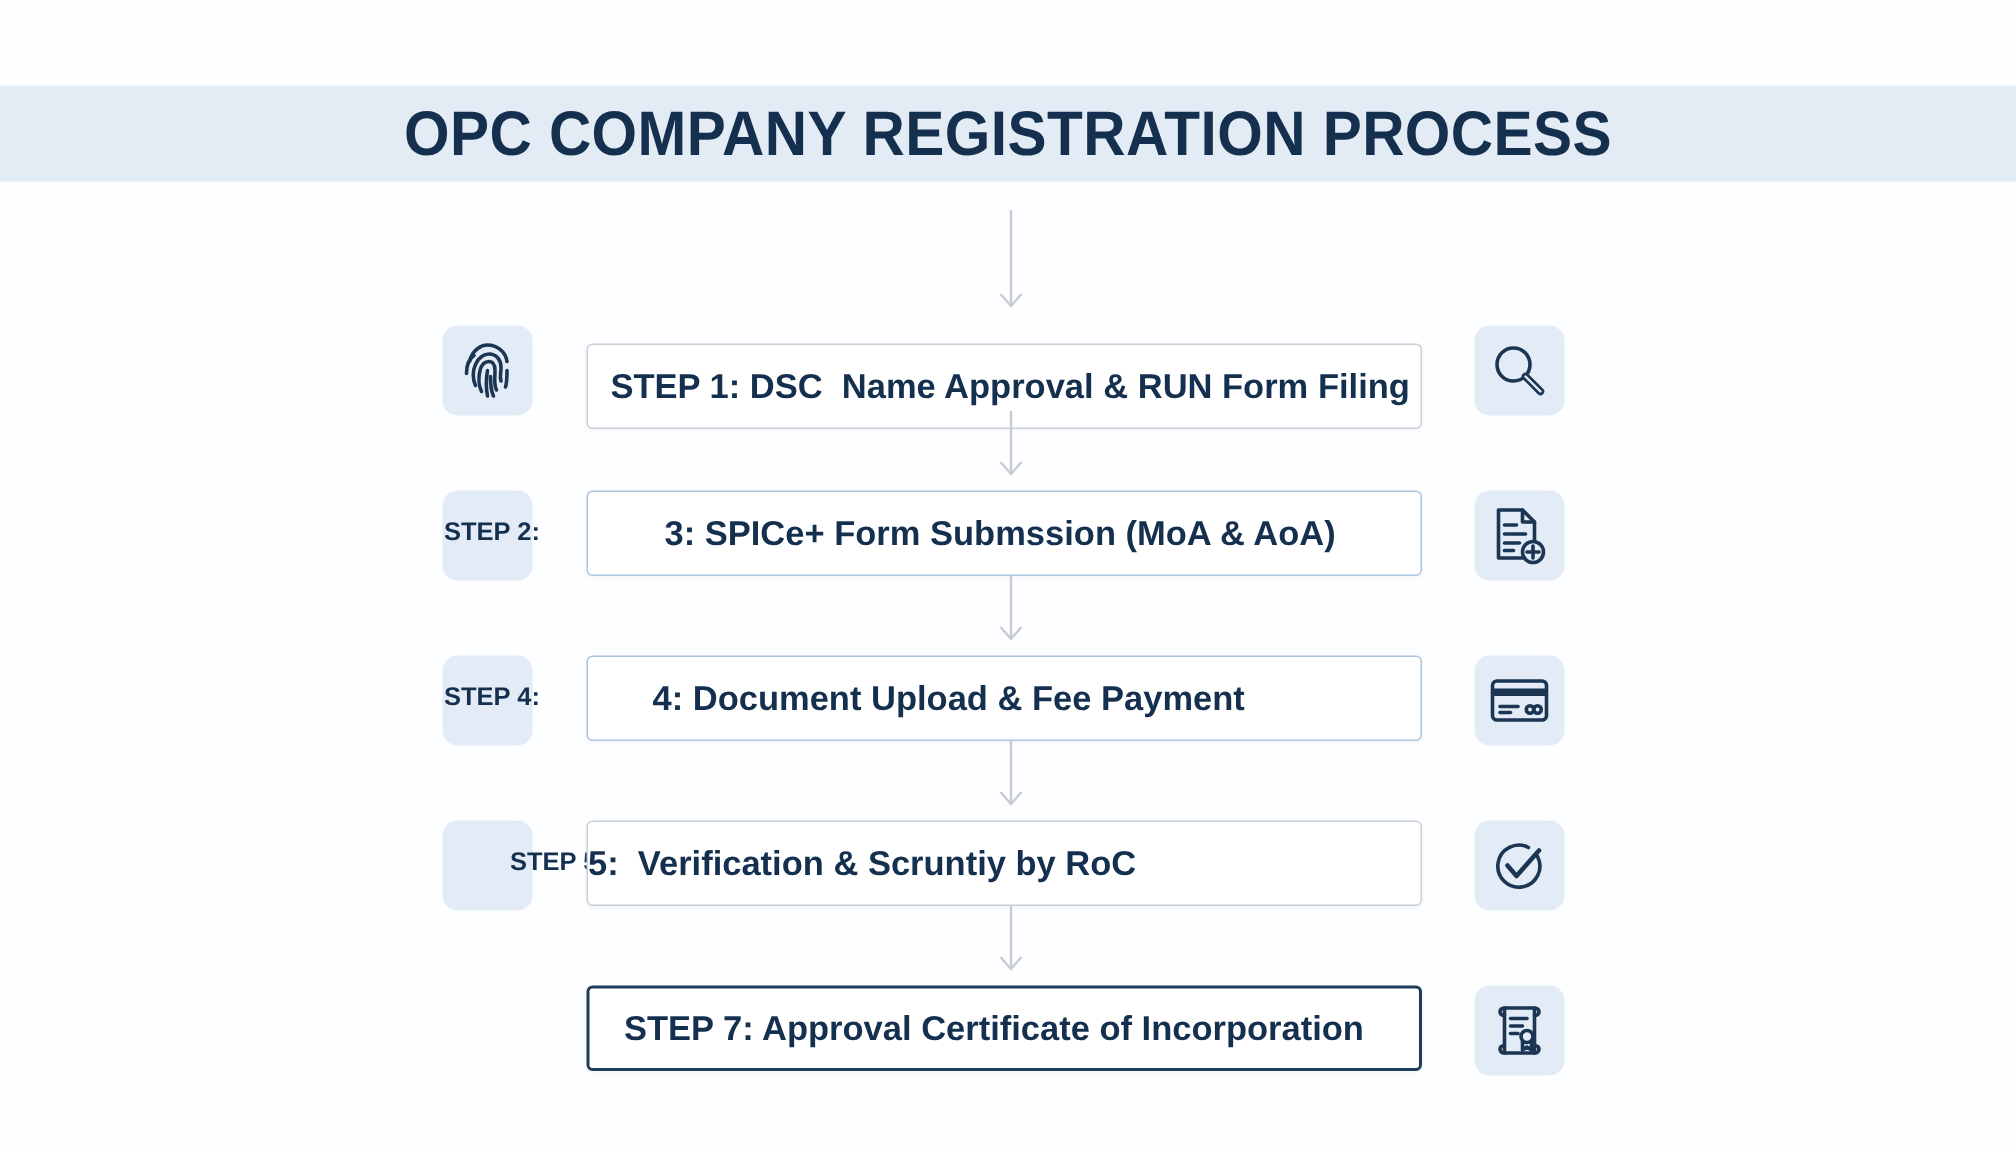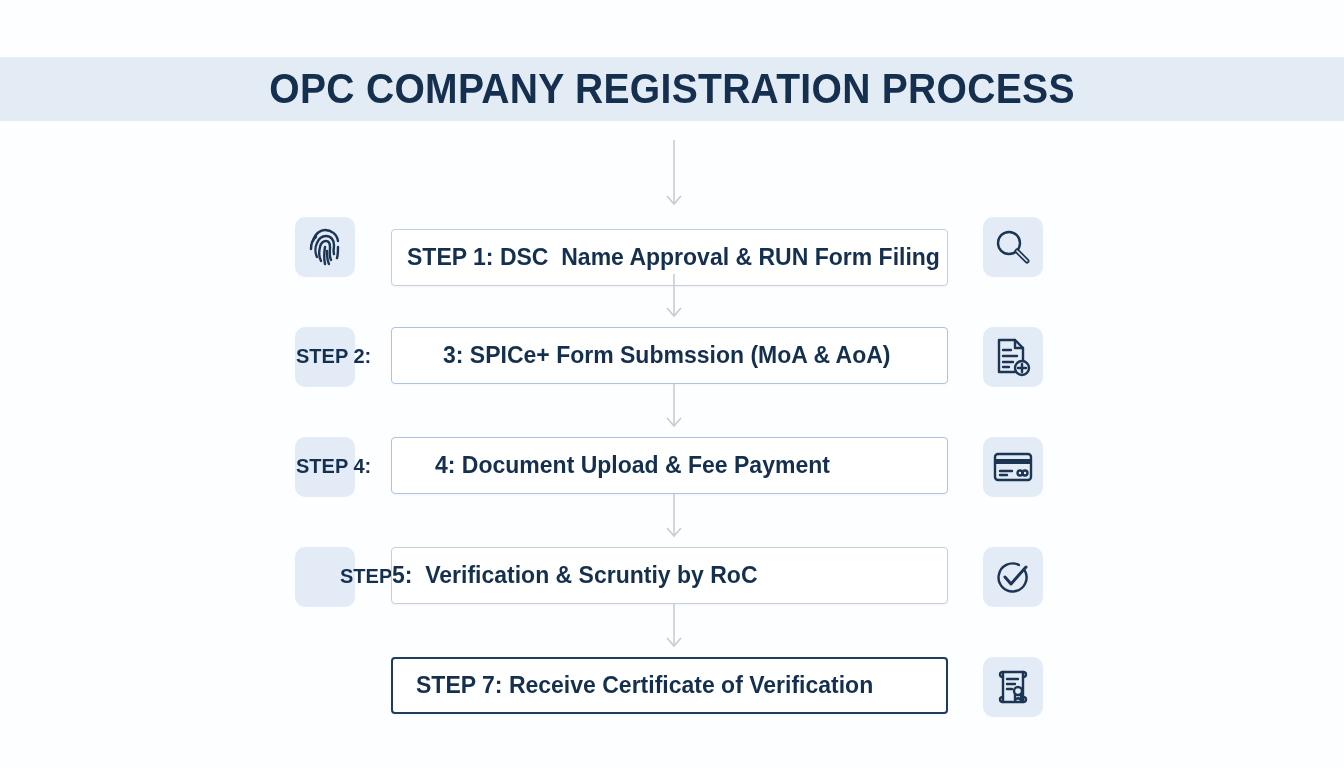--- a/index.html
+++ b/index.html
@@ -37,21 +37,21 @@
     .step-text { white-space: pre; }
     .tile {
       position: absolute; width: 60px; height: 60px;
       background: #e3ebf6; border-radius: 10px;
       display: flex; align-items: center; justify-content: center;
     }
     .tile.left { left: 295px; }
     .tile.right { left: 983px; }
     .left-label {
       position: absolute; left: 296px;
-      font-weight: bold; font-size: 20px; color: #15304f;
+      font-weight: bold; font-size: 17px; color: #15304f;
       white-space: nowrap;
     }
     svg .st { stroke: #1b3553; fill: none; stroke-width: 2.4; stroke-linecap: round; stroke-linejoin: round; }
   </style>
 </head>
 <body>
 
 <div class="canvas">
 
   <div class="title-band">
@@ -156,21 +156,21 @@
   </div>
 
   <div class="arrow" style="top:604px;">
     <svg width="16" height="44" viewBox="0 0 16 44">
         <line x1="8" y1="0" x2="8" y2="42" stroke="#c8ccd2" stroke-width="1.6"></line>
         <polyline points="1,34 8,42 15,34" fill="none" stroke="#c8ccd2" stroke-width="1.6"></polyline>
       </svg>
   </div>
 
   <div class="step-box dark" style="top:657px; padding-left:23px;">
-    <span class="step-text">STEP 7: Receive Certificate of Verification</span>
+    <span class="step-text">STEP 7: Approval Certificate of Incorporation</span>
   </div>
   <div class="tile right" style="top:657px;">
     <svg width="40" height="42" viewBox="0 0 40 42">
       <path class="st" d="M10 6 H30 V36 H10 Z"></path>
       <path class="st" d="M10 6 C6 6 6 11 10 11"></path>
       <path class="st" d="M30 6 C34 6 34 11 30 11"></path>
       <path class="st" d="M10 36 C6 36 6 31 10 31"></path>
       <path class="st" d="M30 36 C34 36 34 31 30 31"></path>
       <line class="st" x1="14" y1="13" x2="25" y2="13"></line>
       <line class="st" x1="14" y1="18" x2="22" y2="18"></line>

